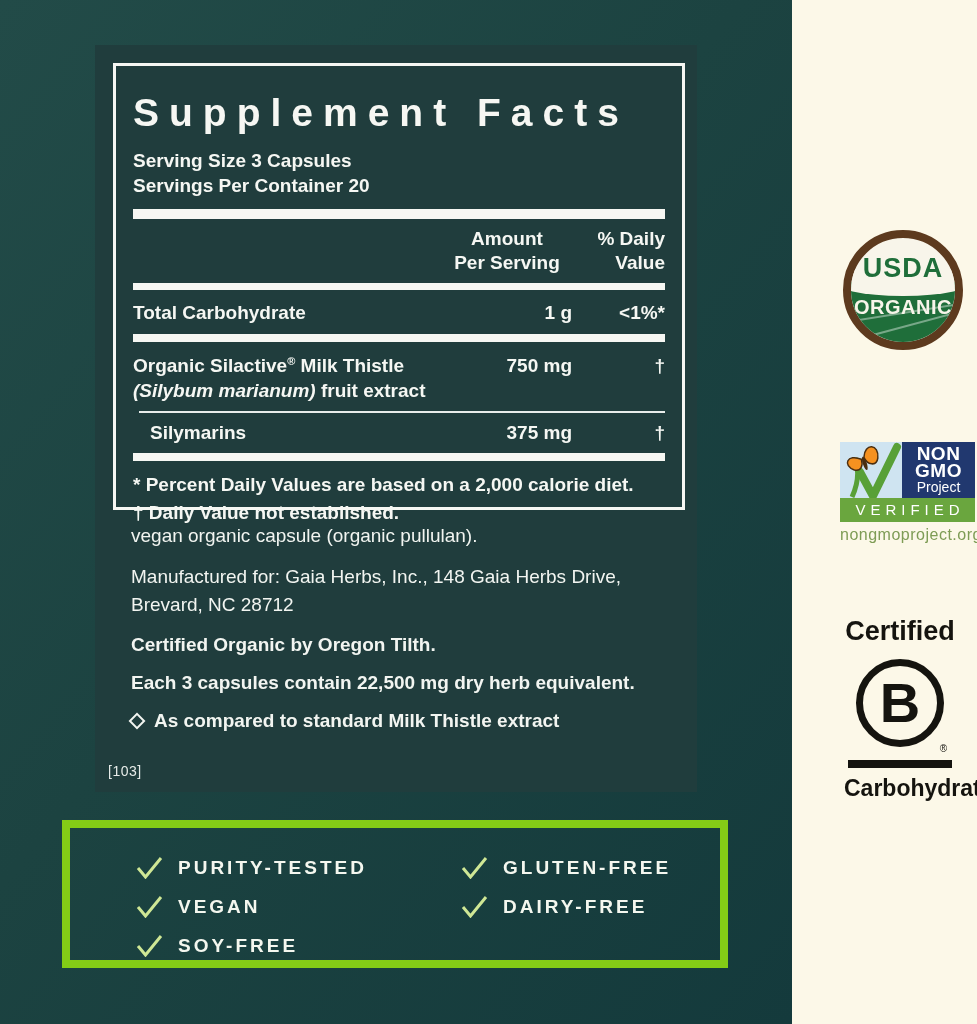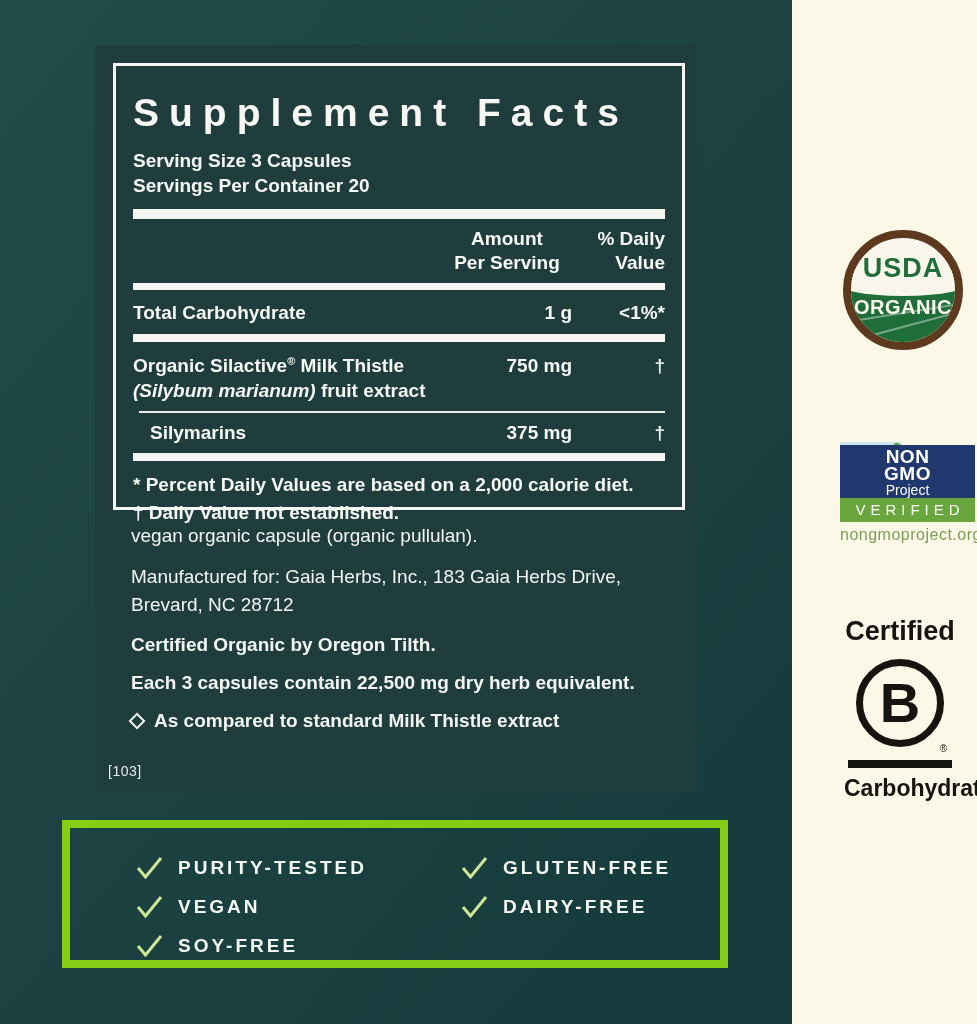--- a/index.html
+++ b/index.html
@@ -67,21 +67,21 @@
   .usda-green { position:absolute; left:0; right:0; bottom:0; height:58%; background:#1f6e3a; }
   .usda-line { position:absolute; left:-20%; width:140%; height:2px; background:rgba(255,255,255,.4); }
   .usda-line.l1 { top:30px; transform:rotate(-9deg); }
   .usda-line.l2 { top:44px; transform:rotate(-15deg); }
   .usda-arc { position:absolute; left:-18%; top:26%; width:136%; height:30%; background:#f8f5ea; border-radius:50%; }
   .usda-t1 { position:absolute; top:15px; width:100%; text-align:center; color:#1f6e3a; font-weight:700; font-size:27px; letter-spacing:1px; z-index:3; }
   .usda-t2 { position:absolute; top:58px; width:100%; text-align:center; color:#f8f5ea; font-weight:700; font-size:20px; letter-spacing:.5px; z-index:3; }
 
   
   .ngmo { position:absolute; left:48px; top:442px; width:135px; }
-  .ngmo-top { display:flex; height:56px;flex-direction:column; }
+  .ngmo-top { display:flex; height:56px; }
   .ngmo-sky { width:62px; background:#cfe4f1; position:relative; overflow:hidden; }
   .ngmo-blue { flex:1; background:#21386f; color:#fff; text-align:center; padding-top:3px; }
   .ngmo-blue .nb1 { font-size:19px; font-weight:700; line-height:17px; letter-spacing:.5px; }
   .ngmo-blue .nb3 { font-size:14px; font-weight:400; line-height:16px; }
   .ngmo-bar { height:24px; background:#6aa63e; color:#fff; text-align:center; font-size:15px;
               letter-spacing:5px; text-indent:5px; font-weight:400; line-height:24px; }
   .ngmo-url { margin-top:4px; text-align:center; color:#7e9c55; font-size:16px; letter-spacing:.5px; }
 
   
   .bcorp { position:absolute; left:52px; top:616px; width:112px; text-align:center; color:#15140f; }
@@ -152,21 +152,21 @@
       <span>* Percent Daily Values are based on a 2,000 calorie diet.</span>
       <span>† Daily Value not established.</span>
     </div>
   </div>
 
   <div class="panel-copy">
     <p class="p-other">
       <span>vegan organic capsule (organic pullulan).</span>
     </p>
     <p class="p-mfg">
-      <span>Manufactured for: Gaia Herbs, Inc., 183 Gaia Herbs Drive,</span>
+      <span>Manufactured for: Gaia Herbs, Inc., 148 Gaia Herbs Drive,</span>
       <span>Brevard, NC 28712</span>
     </p>
     <p class="p-cert">Certified Organic by Oregon Tilth.</p>
     <p class="p-dry">Each 3 capsules contain 22,500 mg dry herb equivalent.</p>
     <p class="p-cmp">
       <span class="diamond"></span>
       <span>As compared to standard Milk Thistle extract</span>
     </p>
   </div>
 

